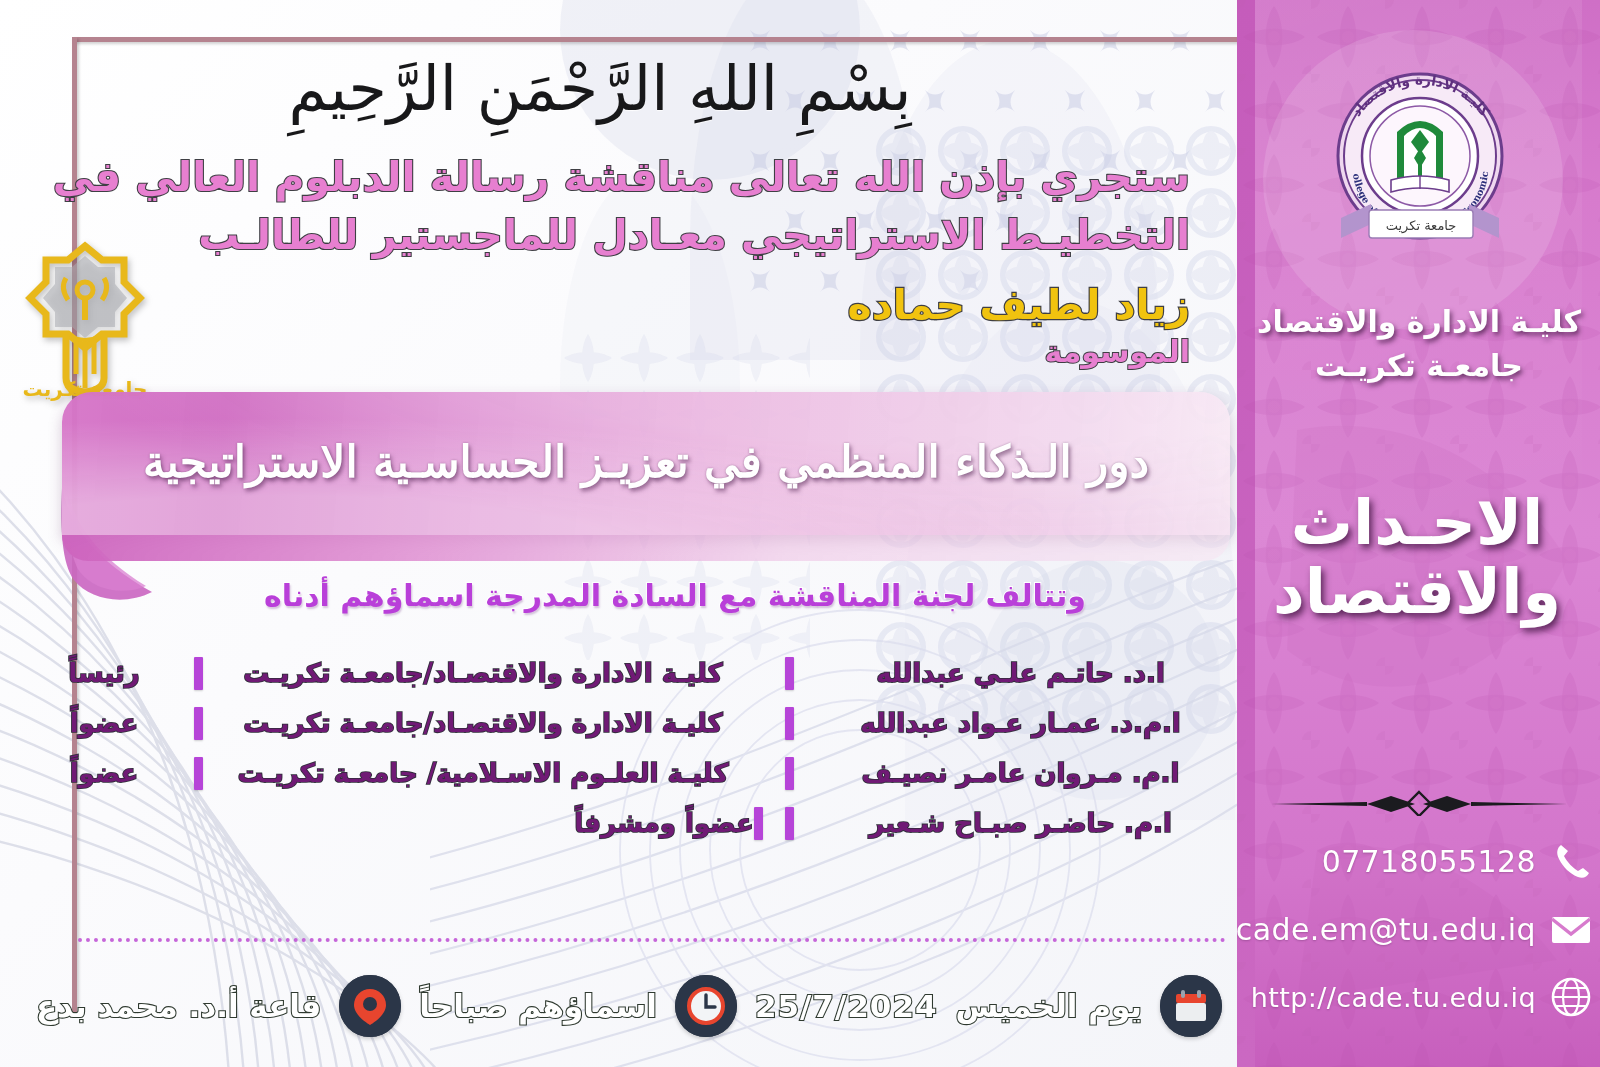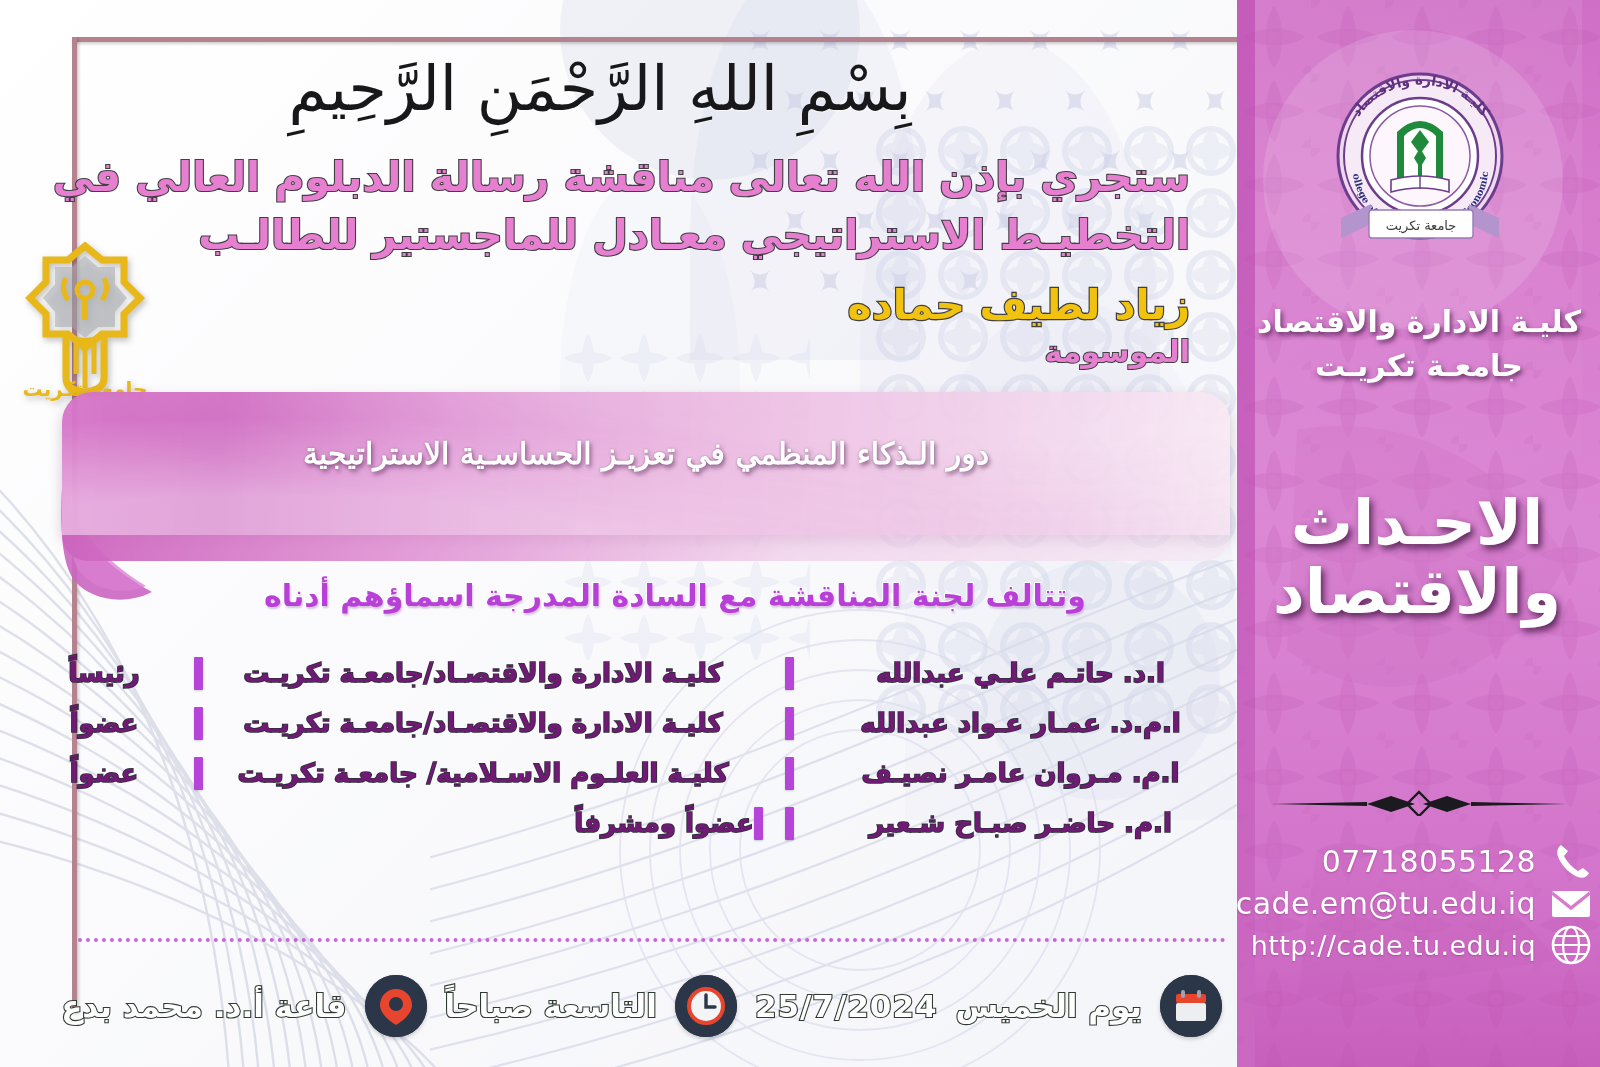--- a/index.html
+++ b/index.html
@@ -195,21 +195,21 @@
     position: absolute;
     left: -2px; top: 96px;
     width: 160px; height: 118px;
   }
   .ribbon-title {
     position: absolute;
     left: 0; top: 44px;
     width: 1168px;
     text-align: center;
     font-family: "DejaVu Serif", "Liberation Serif", serif;
-    font-size: 30px;
+    font-size: 44px;
     font-weight: bold;
     color: #ffffff;
     letter-spacing: 0.5px;
     text-shadow: 2px 3px 4px rgba(80,35,80,.55), 0 0 2px rgba(70,30,70,.4);
     white-space: nowrap;
   }
 
   
   .committee-header {
     position: absolute;
@@ -364,20 +364,21 @@
     left: 34px; top: 790px;
     width: 296px; height: 26px;
   }
 
   .contact {
     position: absolute;
     left: 10px; top: 840px;
     width: 345px;
     display: flex;
     flex-direction: column;
+    gap: 26px;
     padding-left: 12px;
   }
   .c-line {
     display: flex;
     align-items: center;
     justify-content: flex-start;
     gap: 14px;
     direction: rtl;
   }
   .c-ico { width: 42px; height: 42px; flex: 0 0 42px; }
@@ -604,21 +605,21 @@
     <div class="f-text">يوم الخميس</div>
     <div class="f-text num">25/7/2024</div>
 
     <div class="ic">
       <svg viewBox="0 0 62 62" width="62" height="62">
         <circle cx="31" cy="31" r="31" fill="#2b3648"></circle>
         <circle cx="31" cy="31" r="17" fill="#f2f4f6" stroke="#e8452e" stroke-width="4"></circle>
         <path d="M31 20 L31 32 L40 32" stroke="#2b3648" stroke-width="3.4" fill="none" stroke-linecap="round"></path>
       </svg>
     </div>
-    <div class="f-text">التاسعة صباحاً</div>
+    <div class="f-text">اسماؤهم صباحاً</div>
 
     <div class="ic">
       <svg viewBox="0 0 62 62" width="62" height="62">
         <circle cx="31" cy="31" r="31" fill="#2b3648"></circle>
         <path d="M31 14 C 22 14 15 21 15 30 C 15 41 31 50 31 50 C 31 50 47 41 47 30 C 47 21 40 14 31 14 Z" fill="#e8452e"></path>
         <circle cx="31" cy="29" r="7" fill="#2b3648"></circle>
       </svg>
     </div>
     <div class="f-text">قاعة أ.د. محمد بدع</div>
   </div>

